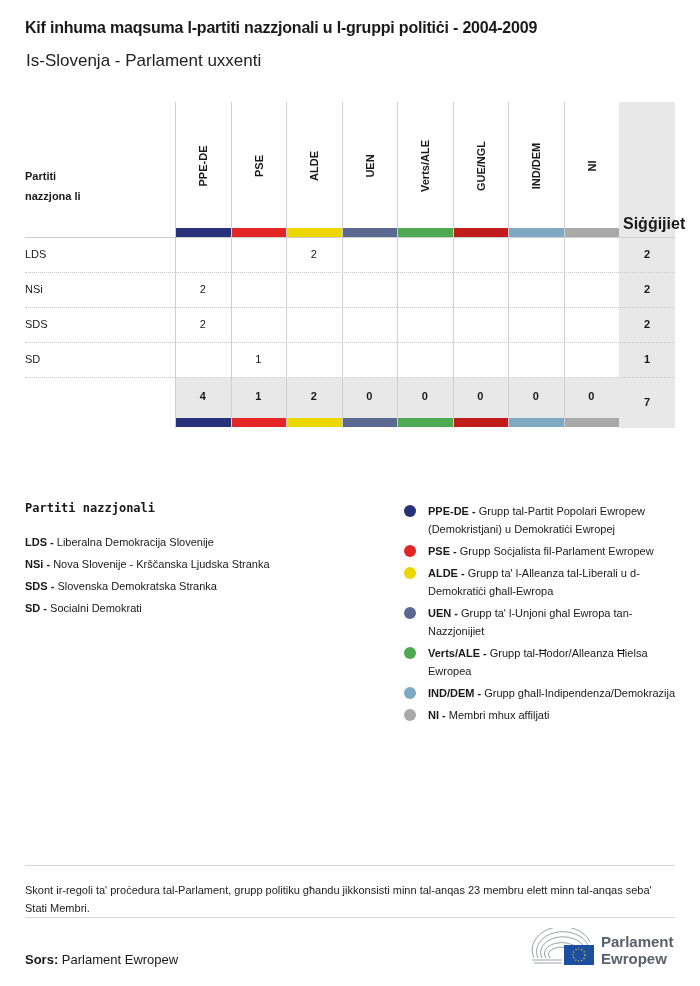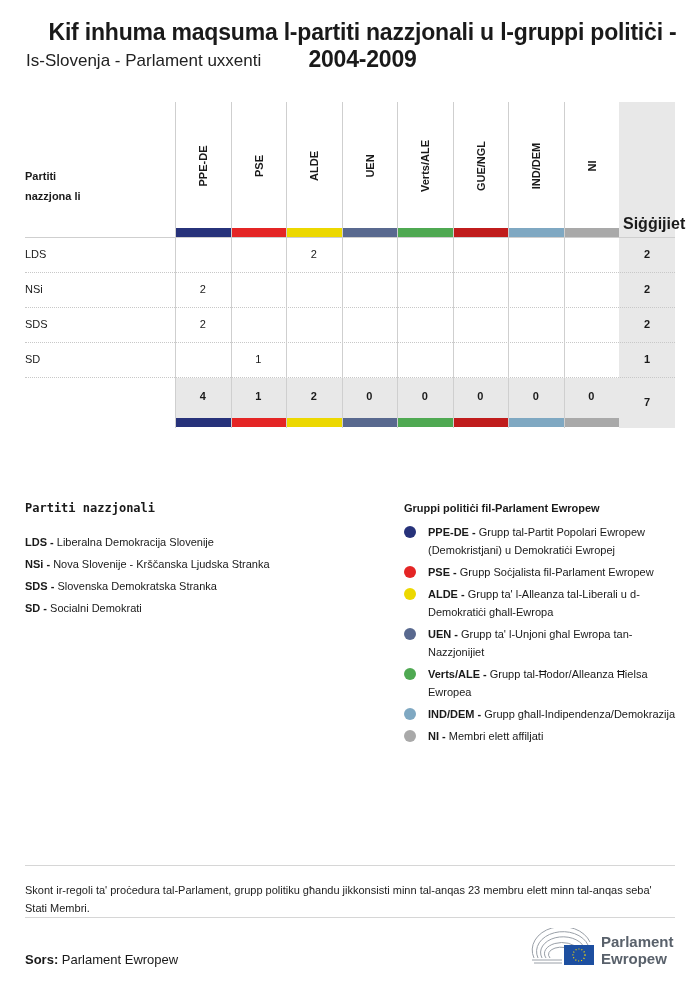--- a/index.html
+++ b/index.html
@@ -1,17 +1,17 @@
 <!DOCTYPE html>
 <html><head>
 <meta charset="utf-8">
 <style>
   * { box-sizing: border-box; margin: 0; padding: 0; }
   body { width: 700px; height: 986px; background: #fff; font-family: "Liberation Sans", sans-serif; color: #1a1a1a; position: relative; overflow: hidden; }
-  .title { position: absolute; left: 25px; top: 19px; font-size: 23px; font-weight: bold; letter-spacing: -0.2px; text-align: center; }
+  .title { position: absolute; left: 25px; top: 19px; font-size: 16px; font-weight: bold; letter-spacing: -0.2px; }
   .subtitle { position: absolute; left: 26px; top: 51px; font-size: 17px; color: #222; }
 
   .tbl { position: absolute; left: 25px; top: 102px; width: 650px; }
   .hdr-label { position: absolute; left: 0; top: 64px; width: 150px; font-size: 11px; font-weight: bold; line-height: 20px; }
   .col { position: absolute; top: 0; width: 55.5px; height: 326px; border-left: 1px solid #cfcfcf; }
   .col-head { position: absolute; top: 0; left: 0; right: 0; height: 126px; }
   .col-head span { position: absolute; left: 50%; top: 64px; transform: translate(-50%, -50%) rotate(-90deg); font-size: 11px; font-weight: bold; white-space: nowrap; }
   .bar { position: absolute; left: 0; right: 0; height: 9px; }
   .bar.top { top: 126px; }
   .bar.bottom { top: 316px; }
@@ -171,29 +171,28 @@
   <h3>Partiti nazzjonali</h3>
   <div id="parties-list">
       <div class="li"><b>LDS -</b> <span>Liberalna Demokracija Slovenije</span></div>
       <div class="li"><b>NSi -</b> <span>Nova Slovenije - Krščanska Ljudska Stranka</span></div>
       <div class="li"><b>SDS -</b> <span>Slovenska Demokratska Stranka</span></div>
       <div class="li"><b>SD -</b> <span>Socialni Demokrati</span></div>
     </div>
 </div>
 
 <div class="legend-right">
-  <h3>Gruppi politiċi fil-Parlament Ewropew</h3>
   <div id="groups-list">
       <div class="gi"><span class="dot" style="background:#27327a"></span><b>PPE-DE -</b> <span>Grupp tal-Partit Popolari Ewropew (Demokristjani) u Demokratiċi Ewropej</span></div>
       <div class="gi"><span class="dot" style="background:#e42525"></span><b>PSE -</b> <span>Grupp Soċjalista fil-Parlament Ewropew</span></div>
       <div class="gi"><span class="dot" style="background:#ecd800"></span><b>ALDE -</b> <span>Grupp ta' l-Alleanza tal-Liberali u d-Demokratiċi għall-Ewropa</span></div>
       <div class="gi"><span class="dot" style="background:#59698f"></span><b>UEN -</b> <span>Grupp ta' l-Unjoni għal Ewropa tan-Nazzjonijiet</span></div>
       <div class="gi"><span class="dot" style="background:#4fa952"></span><b>Verts/ALE -</b> <span>Grupp tal-Ħodor/Alleanza Ħielsa Ewropea</span></div>
       <div class="gi"><span class="dot" style="background:#7fa8c2"></span><b>IND/DEM -</b> <span>Grupp għall-Indipendenza/Demokrazija</span></div>
-      <div class="gi"><span class="dot" style="background:#a9a9a9"></span><b>NI -</b> <span>Membri elett affiljati</span></div>
+      <div class="gi"><span class="dot" style="background:#a9a9a9"></span><b>NI -</b> <span>Membri mhux affiljati</span></div>
     </div>
 </div>
 
 <div class="rule" style="top:865px;"></div>
 <div class="note">Skont ir-regoli ta' proċedura tal-Parlament, grupp politiku għandu jikkonsisti minn tal-anqas 23 membru elett minn tal-anqas seba' Stati Membri.</div>
 <div class="rule" style="top:917px;"></div>
 
 <div class="source">
   <b>Sors:</b>
   <span>Parlament Ewropew</span>

